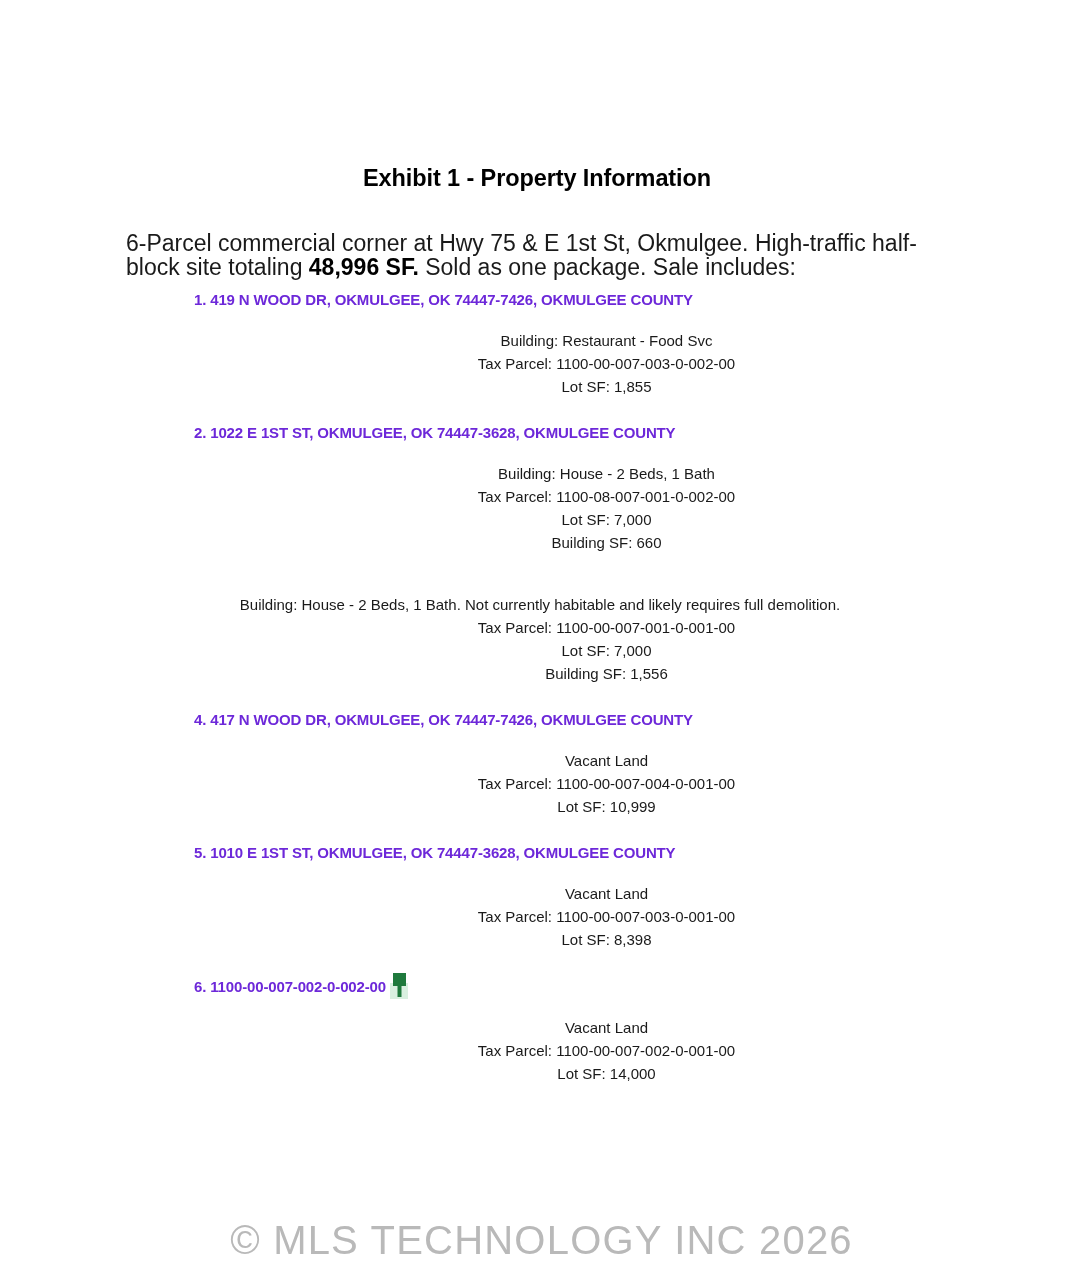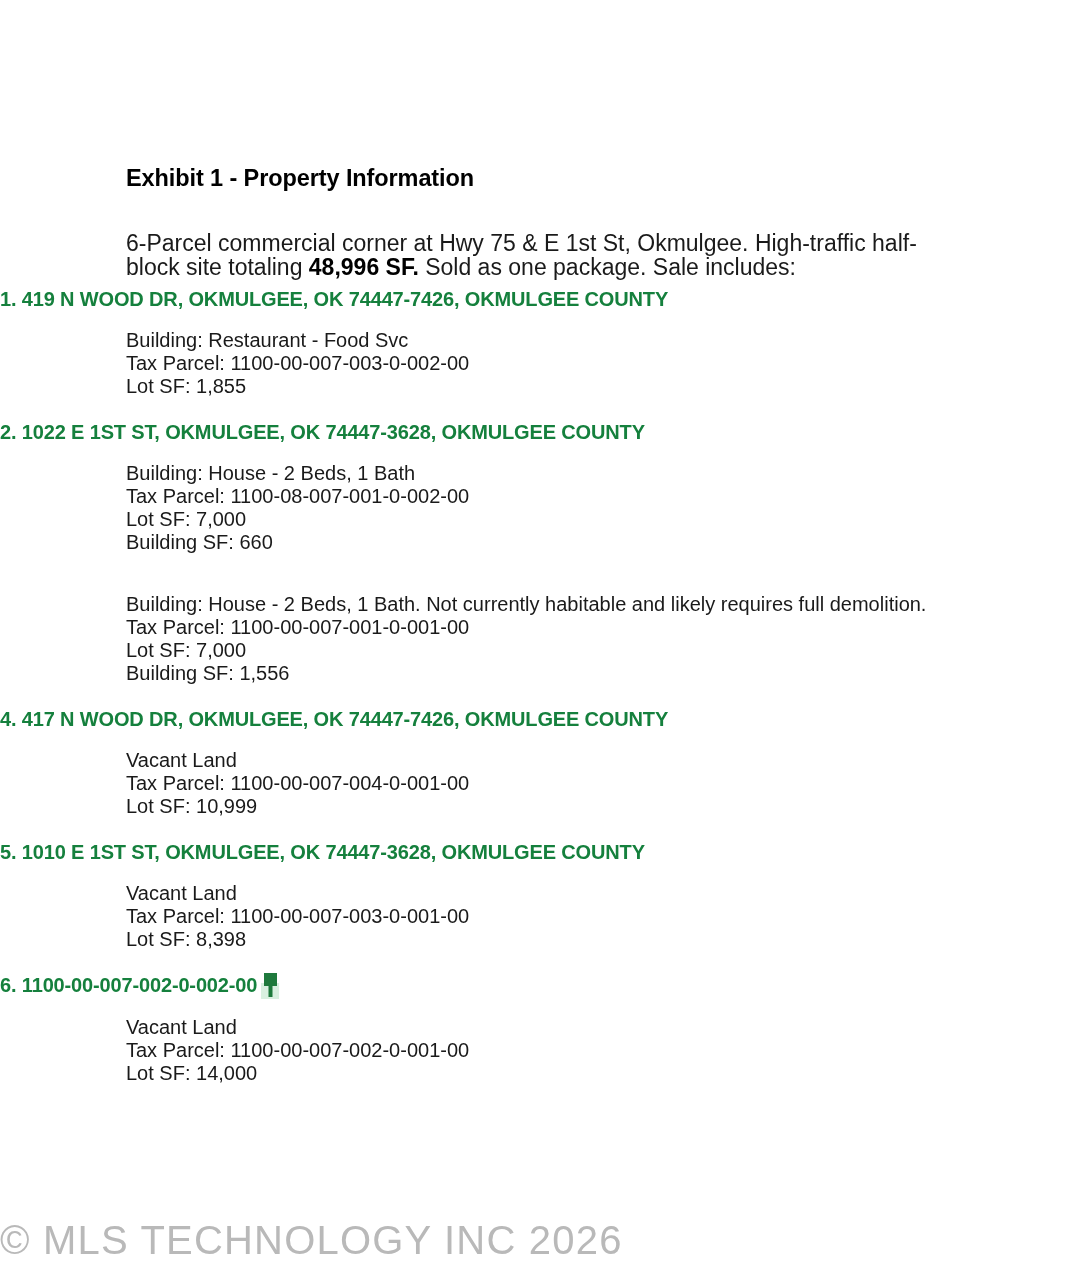--- a/index.html
+++ b/index.html
@@ -22,20 +22,21 @@
     left: 0; top: 0;
     width: 1087px;
     height: 1280px;
   }
 
   .doc-title {
     position: absolute;
     left: 126px;
     top: 165px;
     width: 822px;
+    text-align: center;
     font-size: 23.5px;
     font-weight: bold;
     letter-spacing: -0.1px;
     color: #000;
   }
 
   .intro {
     position: absolute;
     left: 126px;
     top: 224px;
@@ -51,59 +52,61 @@
     position: absolute;
     left: 0;
     top: 287px;
     width: 1087px;
   }
 
   .prop-block { position: relative; }
 
   .prop-heading {
     position: relative;
-    font-size: 20px;
+    margin-left: 194px;
+    font-size: 15px;
     font-weight: bold;
     line-height: 25px;
     letter-spacing: -0.15px;
-    color: #15803d;
+    color: #6d28d9;
     white-space: nowrap;
     display: block;
   }
 
   .prop-heading .label { display: inline; }
 
   .marker-icon {
     display: inline-block;
     position: relative;
     width: 20px;
     height: 26px;
     vertical-align: -7px;
     margin-left: 3px;
   }
   .marker-icon svg { display: block; }
 
   .prop-lines {
     margin-left: 126px;
     margin-top: 17px;
-    font-size: 20px;
+    font-size: 15px;
     line-height: 23px;
     color: #1a1a1a;
+    text-align: center;
   }
   .prop-lines div { white-space: nowrap; }
   .prop-lines div.wrap { white-space: normal; max-width: 828px; }
 
   .spacer-after { height: 22px; }
 
   .watermark {
     position: absolute;
     left: 0;
     top: 1218px;
     width: 1083px;
-    text-align: left;
+    text-align: center;
     font-size: 40px;
     letter-spacing: 1.2px;
     color: #b9b9b9;
     font-weight: normal;
     font-family: "Liberation Sans", sans-serif;
     white-space: nowrap;
   }
 </style>
 </head>
 <body>

